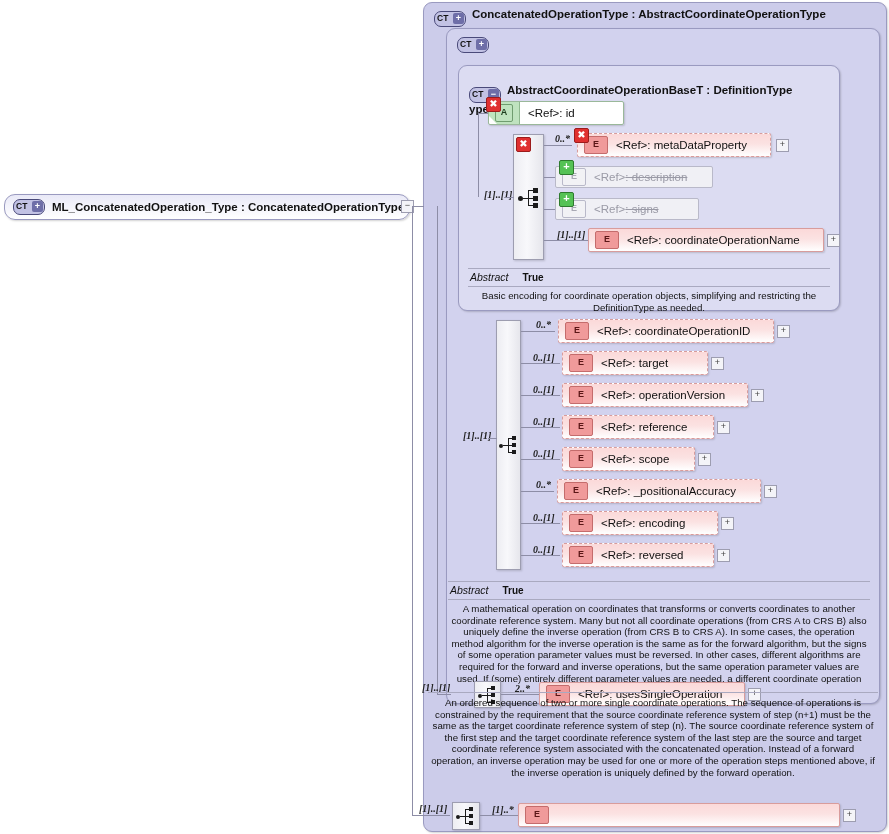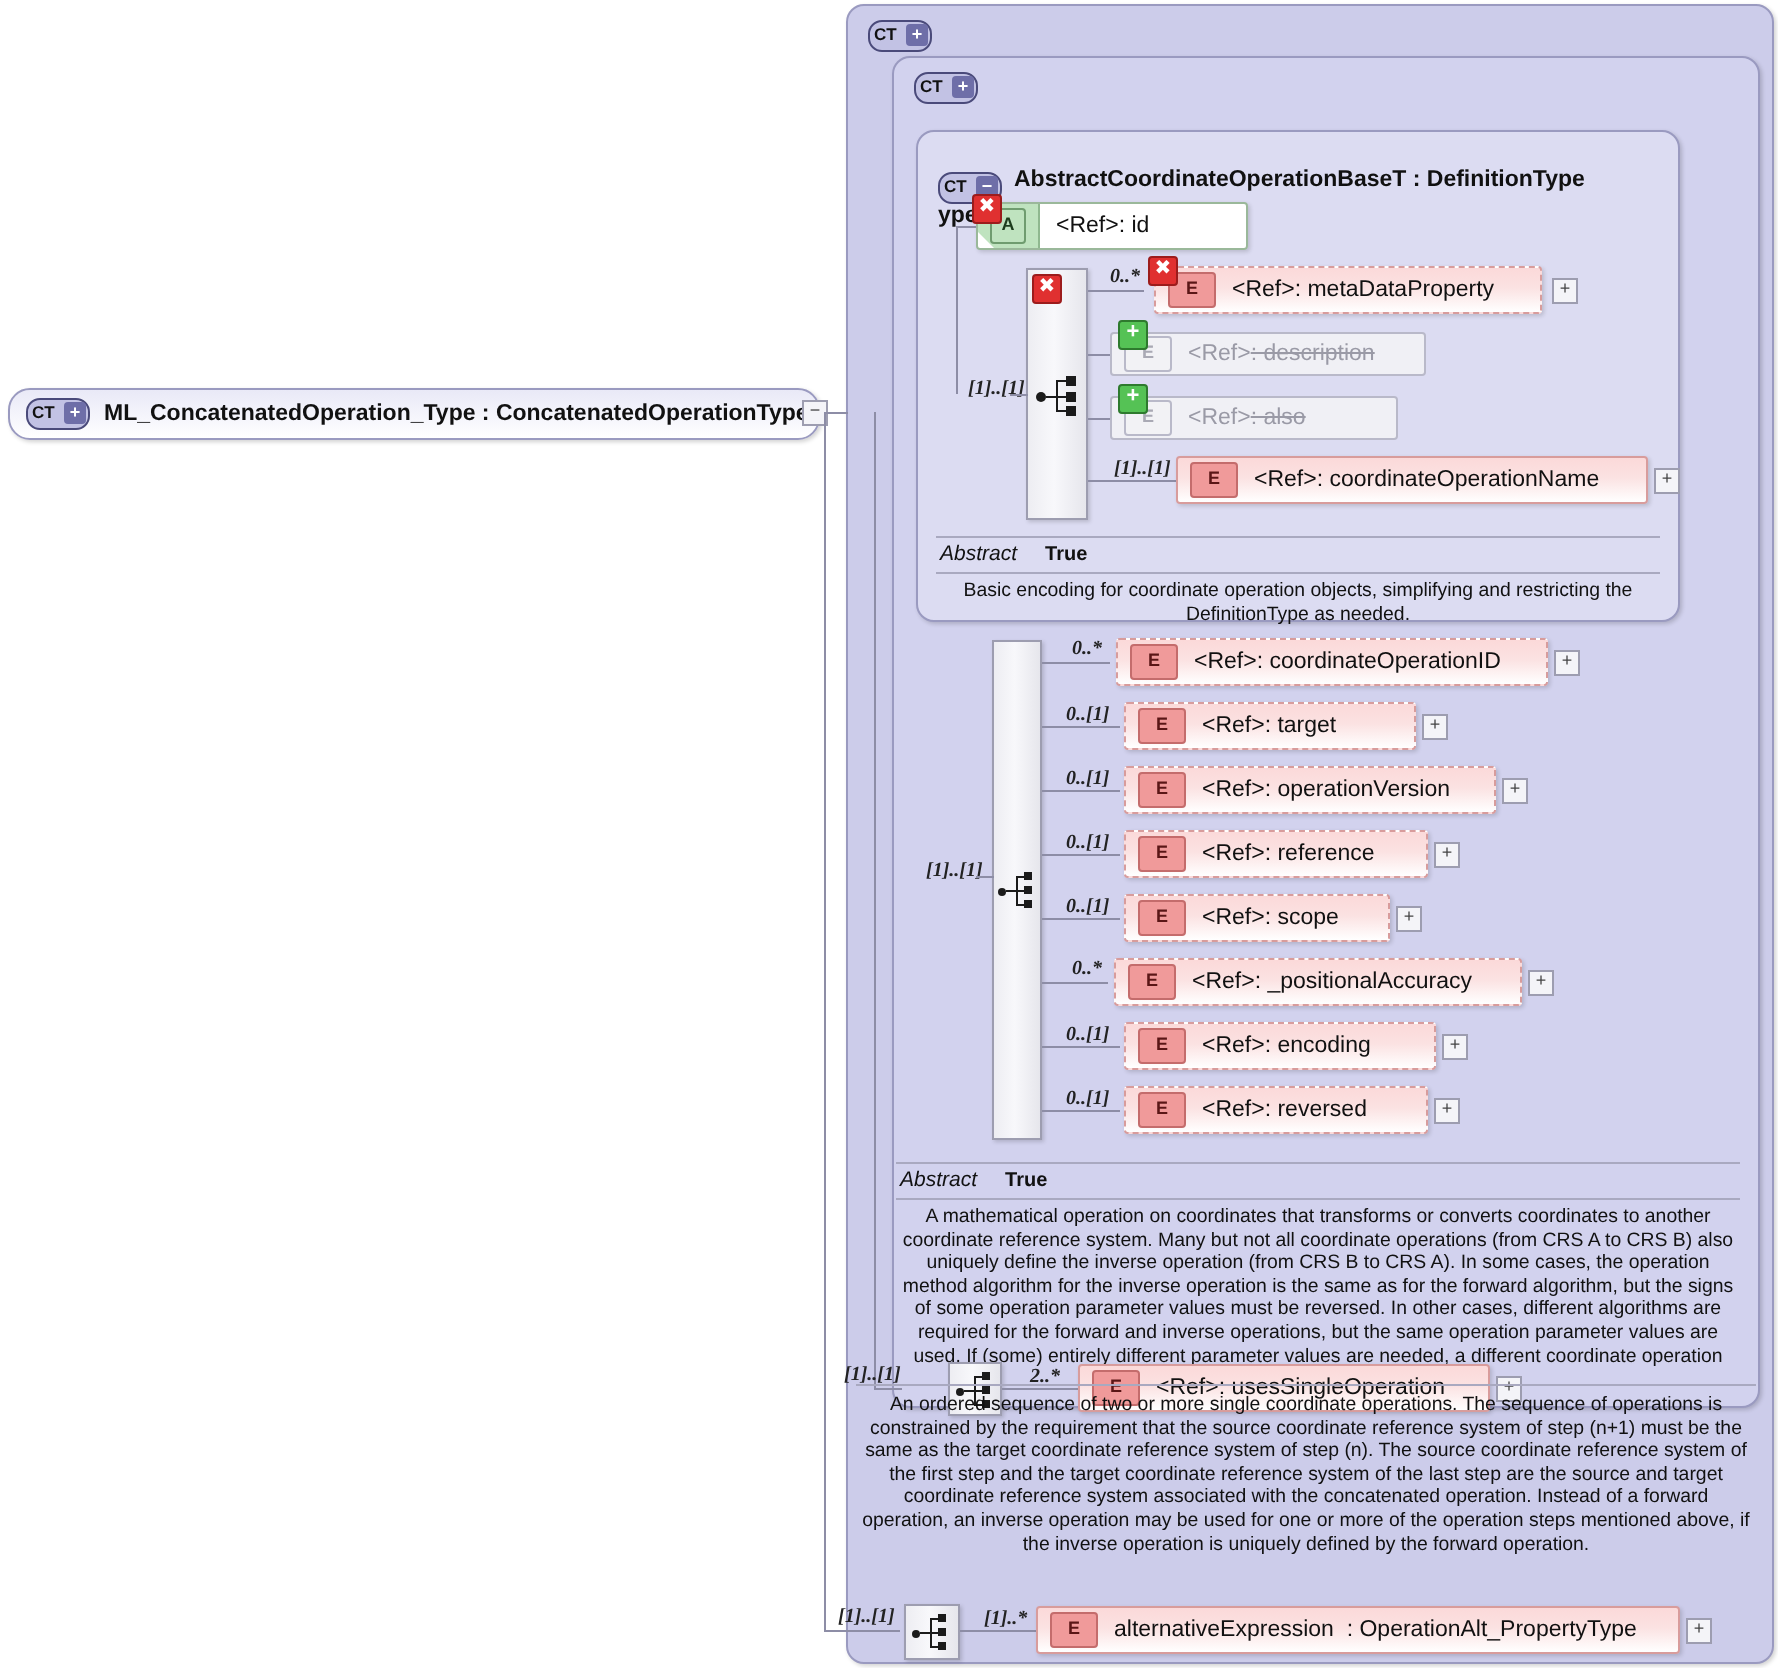--- a/index.html
+++ b/index.html
@@ -159,21 +159,21 @@
     position:absolute;width:11px;height:11px;
     border:1px solid #9d9db0;background:#f4f4f8;
     font-size:9px;line-height:8px;text-align:center;color:#444;
   }
 </style>
 </head>
 <body>
 
 <div class="panel lv0" style="left:423px;top:2px;width:464px;height:830px;">
   <div class="panel-title">
-    <span class="ct">CT<span class="pm plus">+</span></span>
+    <span class="ct">CT<span class="pm plus">+</span></span><span>ConcatenatedOperationType : AbstractCoordinateOperationType</span>
   </div>
 </div>
 
 <div class="panel lv1" style="left:446px;top:28px;width:434px;height:676px;">
   <div class="panel-title">
     <span class="ct">CT<span class="pm plus">+</span></span>
   </div>
 </div>
 
 <div class="panel lv2" style="left:458px;top:65px;width:382px;height:246px;">
@@ -232,21 +232,21 @@
 <div class="ln lnh" style="left:544px;top:177px;width:11px;"></div>
 <div class="node dis" style="left:555px;top:166px;width:158px;height:22px;">
   <span class="tag">E</span>
   <span class="txt"><span class="sep">&lt;Ref&gt;</span><span>: description</span></span>
   <div class="pbadge" style="left:3px;top:-7px;">+</div>
 </div>
 
 <div class="ln lnh" style="left:544px;top:209px;width:11px;"></div>
 <div class="node dis" style="left:555px;top:198px;width:144px;height:22px;">
   <span class="tag">E</span>
-  <span class="txt"><span class="sep">&lt;Ref&gt;</span><span>: also</span></span>
+  <span class="txt"><span class="sep">&lt;Ref&gt;</span><span>: signs</span></span>
   <div class="pbadge" style="left:3px;top:-7px;">+</div>
 </div>
 
 <div class="ln lnh" style="left:544px;top:240px;width:44px;"></div>
 <div class="card" style="left:557px;top:229px;">[1]..[1]</div>
 <div class="node el" style="left:588px;top:228px;width:236px;height:24px;">
   <span class="tag">E</span>
   <span class="txt"><span class="sep">&lt;Ref&gt;</span><span>: coordinateOperationName</span></span>
 </div>
 <div class="expander" style="left:827px;top:234px;">+</div>
@@ -386,15 +386,14 @@
     <i style="left:10px;top:16px;width:3px;height:1px;"></i>
     <i style="left:13px;top:0px;width:4px;height:4px;"></i>
     <i style="left:13px;top:7px;width:4px;height:4px;"></i>
     <i style="left:13px;top:14px;width:4px;height:4px;"></i>
   </div>
 </div>
 <div class="ln lnh" style="left:480px;top:815px;width:38px;"></div>
 <div class="card" style="left:492px;top:804px;">[1]..*</div>
 <div class="node el" style="left:518px;top:803px;width:322px;height:24px;">
   <span class="tag">E</span>
-  <span class="txt"><span>alternativeExpression</span>&nbsp;&nbsp;<span>: OperationAlt_PropertyType</span></span>
 </div>
 <div class="expander" style="left:843px;top:809px;">+</div>
 
 </body></html>

